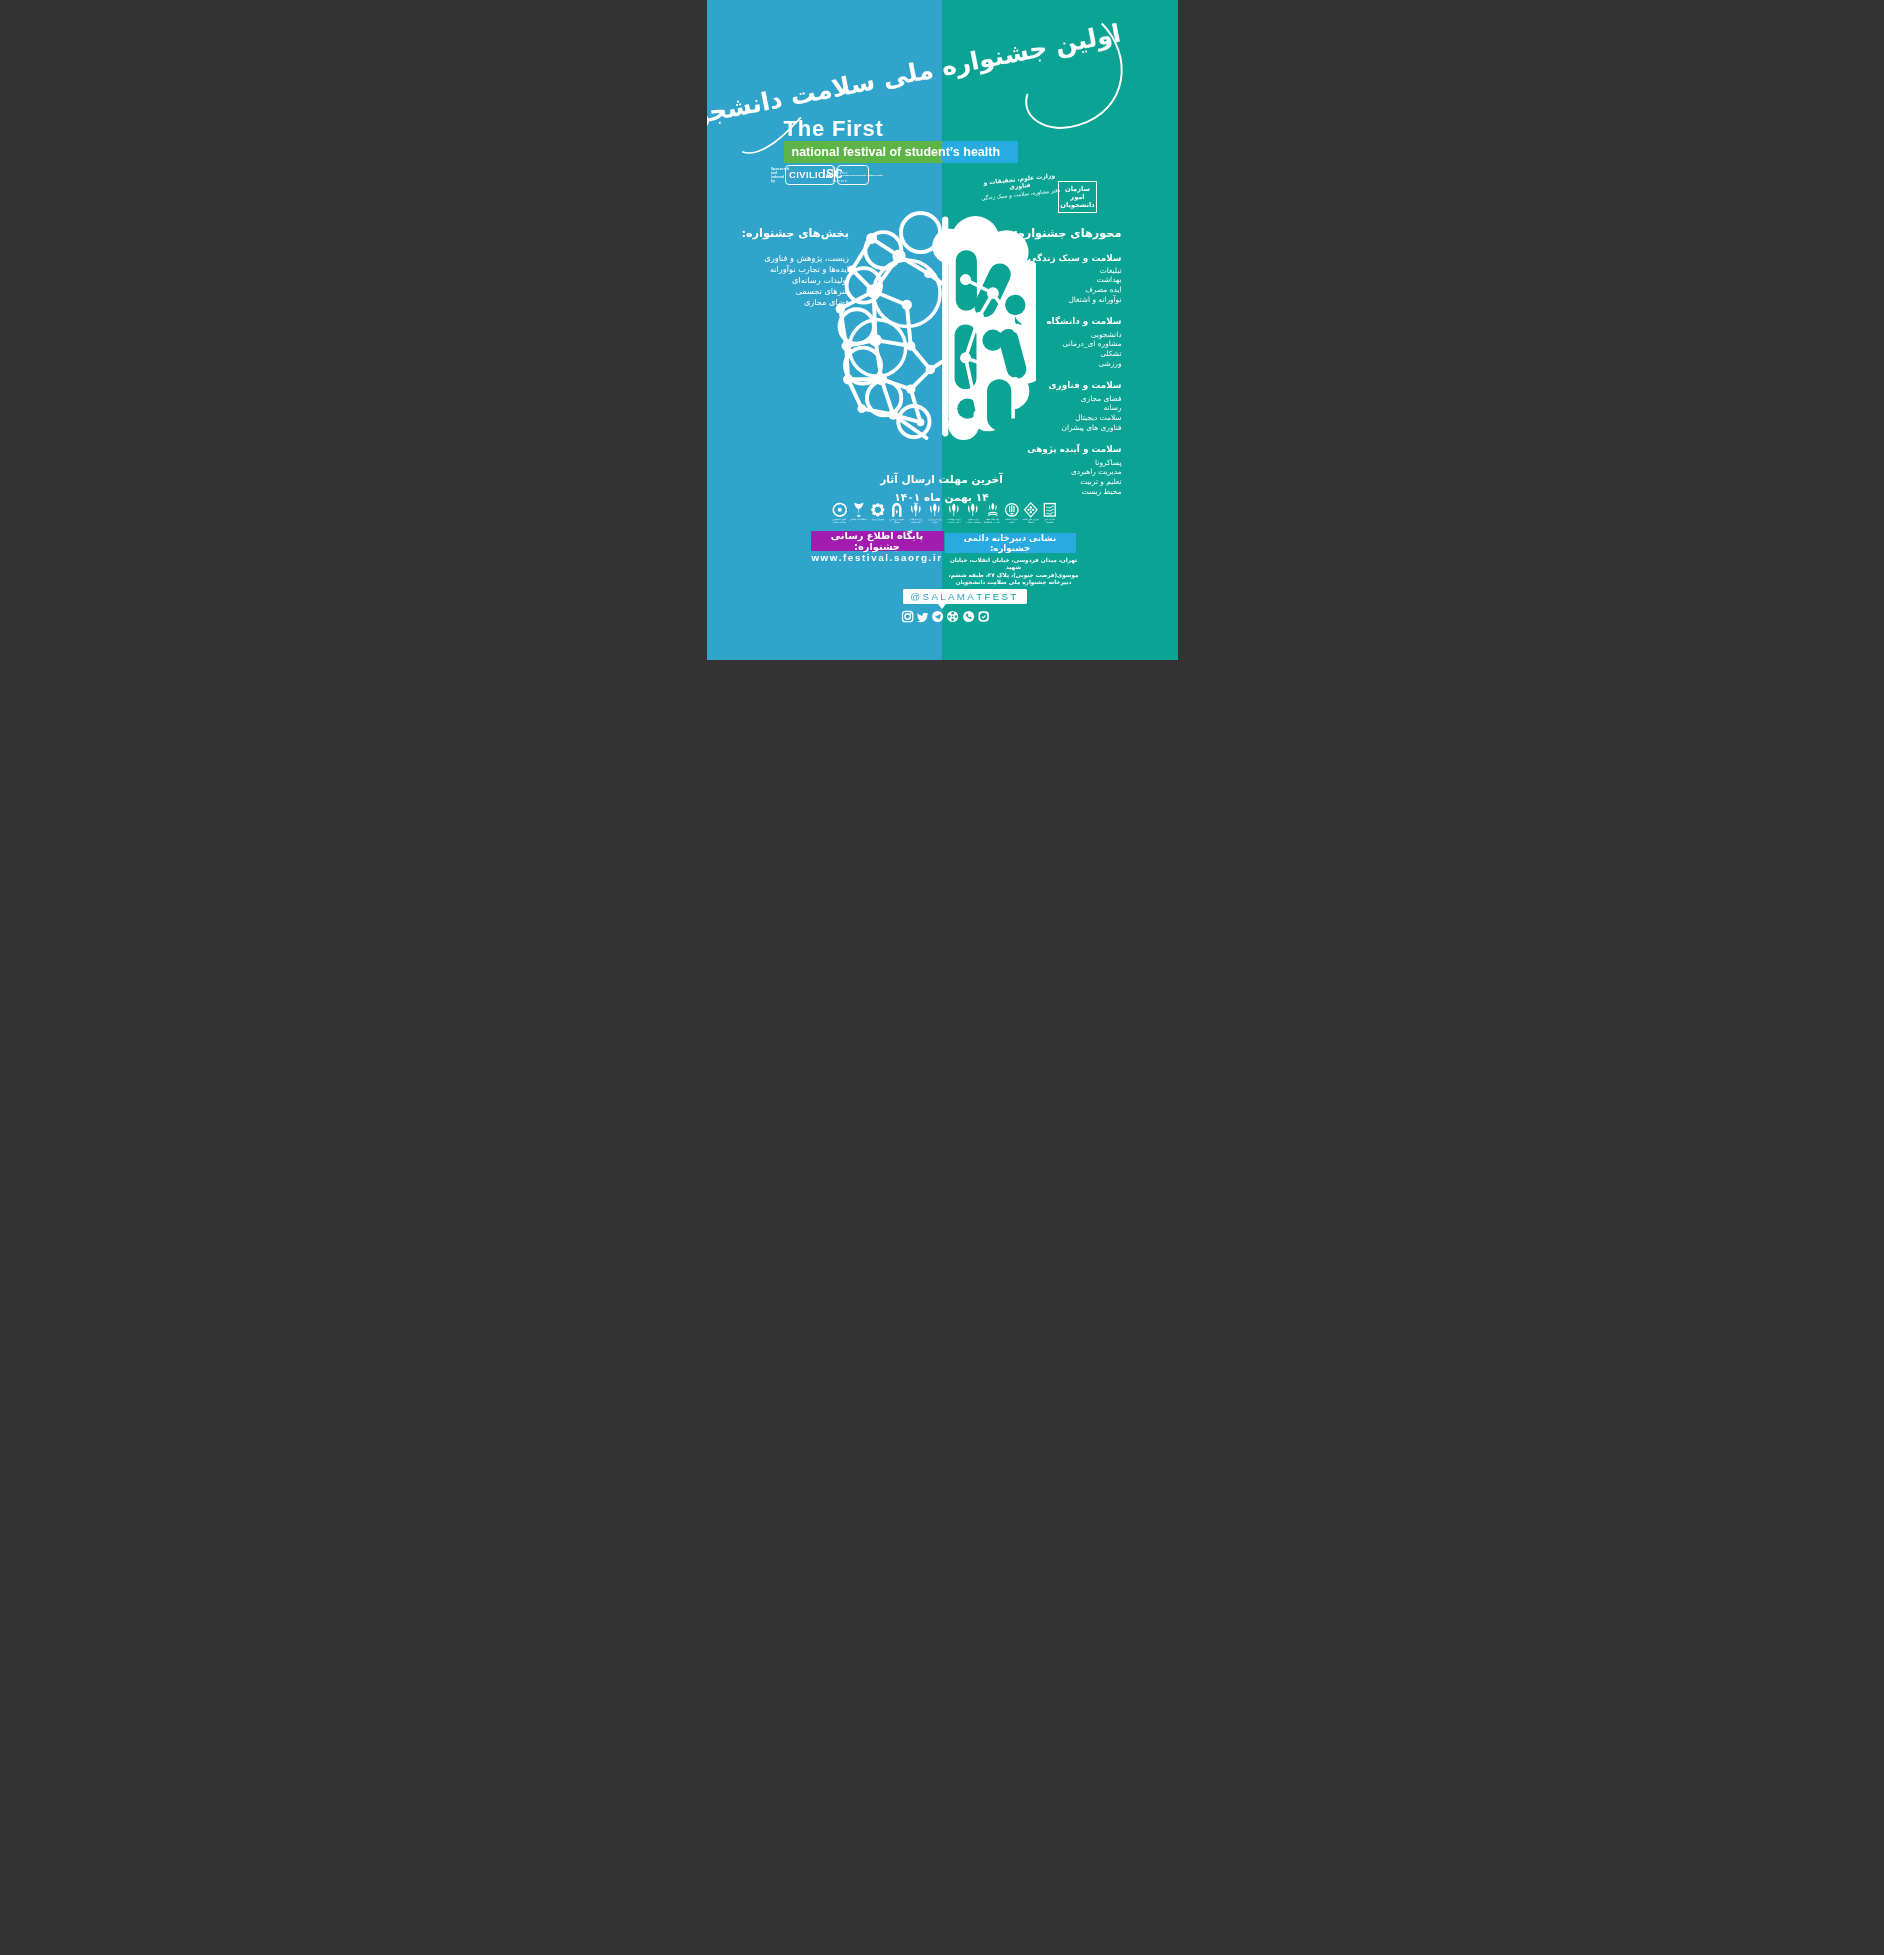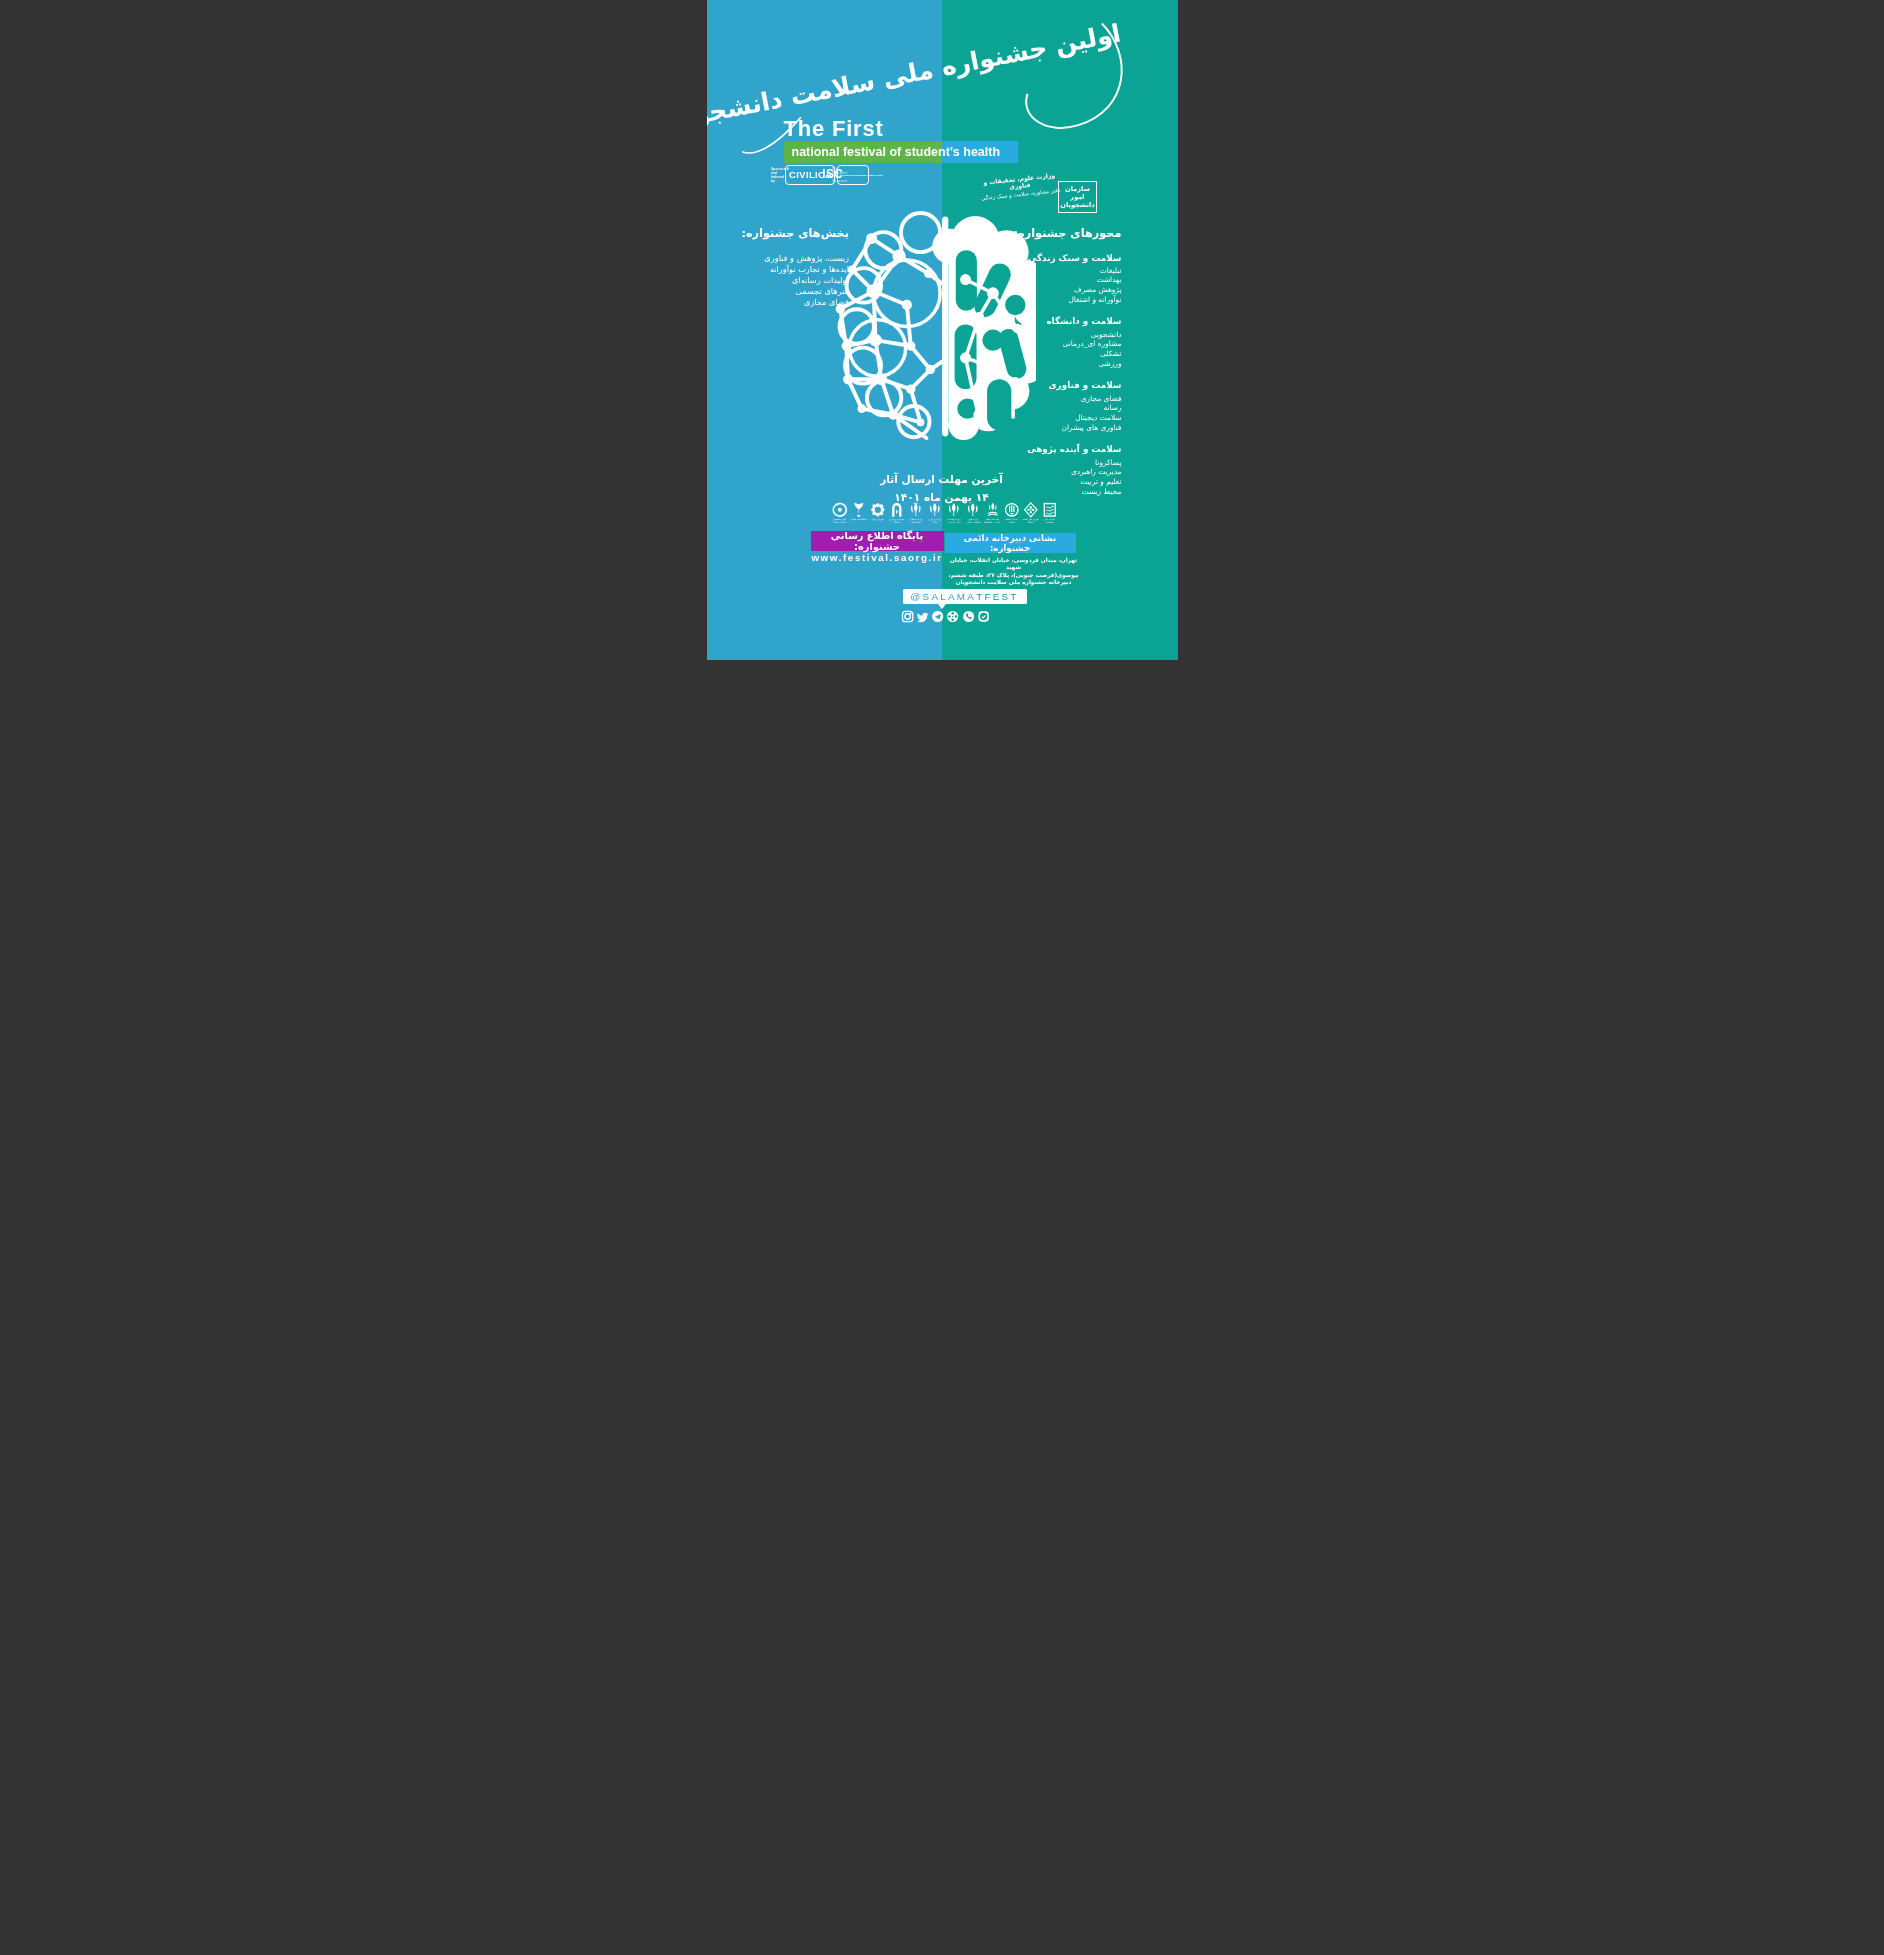--- a/index.html
+++ b/index.html
@@ -126,21 +126,21 @@
     <div class="it">هنرهای تجسمی</div>
     <div class="it">فضای مجازی</div>
   </div>
 
   <div class="col-right fa">
     <div class="hd">محورهای جشنواره:</div>
     <div class="grp">
       <div class="gt">سلامت و سبک زندگی</div>
       <div class="gi">تبلیغات</div>
       <div class="gi">بهداشت</div>
-      <div class="gi">پژوهش مصرف</div>
+      <div class="gi">ایده مصرف</div>
       <div class="gi">نوآورانه و اشتغال</div>
     </div>
     <div class="grp">
       <div class="gt">سلامت و دانشگاه</div>
       <div class="gi">دانشجویی</div>
       <div class="gi">مشاوره ای_درمانی</div>
       <div class="gi">تشکلی</div>
       <div class="gi">ورزشی</div>
     </div>
     <div class="grp">

